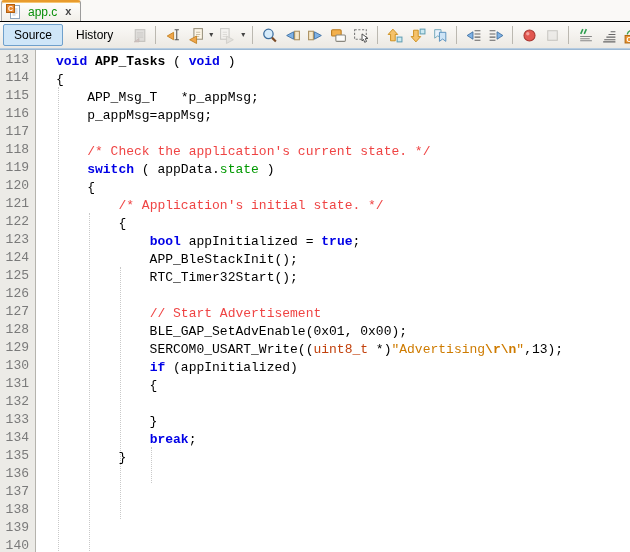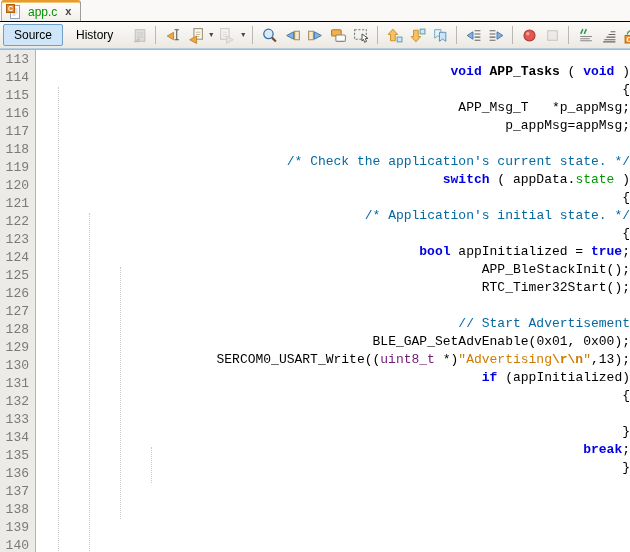--- a/index.html
+++ b/index.html
@@ -32,28 +32,28 @@
   .sep{width:1px;height:18px;background:#BBB8B0;margin:0 4px;flex:0 0 auto;}
 
   .blue-line{height:2px;background:linear-gradient(#C3D6E8,#8FAECC);}
 
   
   .editor{display:flex;height:502px;background:#fff;}
   .gutter{width:36px;flex:0 0 36px;background:#ECEBE7;border-right:1px solid #B5B3AD;
           box-sizing:border-box;padding-top:1px;}
   .ln{height:18px;line-height:18px;text-align:right;padding-right:6px;
       font-family:"Liberation Mono",monospace;font-size:13px;color:#7A7A7A;}
-  .codepane{flex:1;position:relative;padding-top:13px;overflow:hidden;text-align:right;}
+  .codepane{flex:1;position:relative;padding-top:3px;overflow:hidden;}
   .cl{height:18px;line-height:18px;white-space:pre;padding-left:20px;
       font-family:"Liberation Mono",monospace;font-size:13px;color:#000;position:relative;z-index:1;}
   .kw{color:#0000E6;font-weight:bold;}
   .fn{color:#000;font-weight:bold;}
-  .cm{color:#0369a1;}
+  .cm{color:#ef4444;}
   .fl{color:#009900;}
-  .ty{color:#701a75;}
+  .ty{color:#c2410c;}
   .st{color:#CE7B00;}
   .se{color:#CE7B00;font-weight:bold;}
   .er{text-decoration-line:underline;text-decoration-style:wavy;
       text-decoration-color:#E53935;text-decoration-thickness:1px;text-underline-offset:2px;}
   .guide{position:absolute;width:0;border-left:1px dotted #C9C9C9;z-index:0;}
 </style>
 </head>
 <body>
 
 <div id="app">

